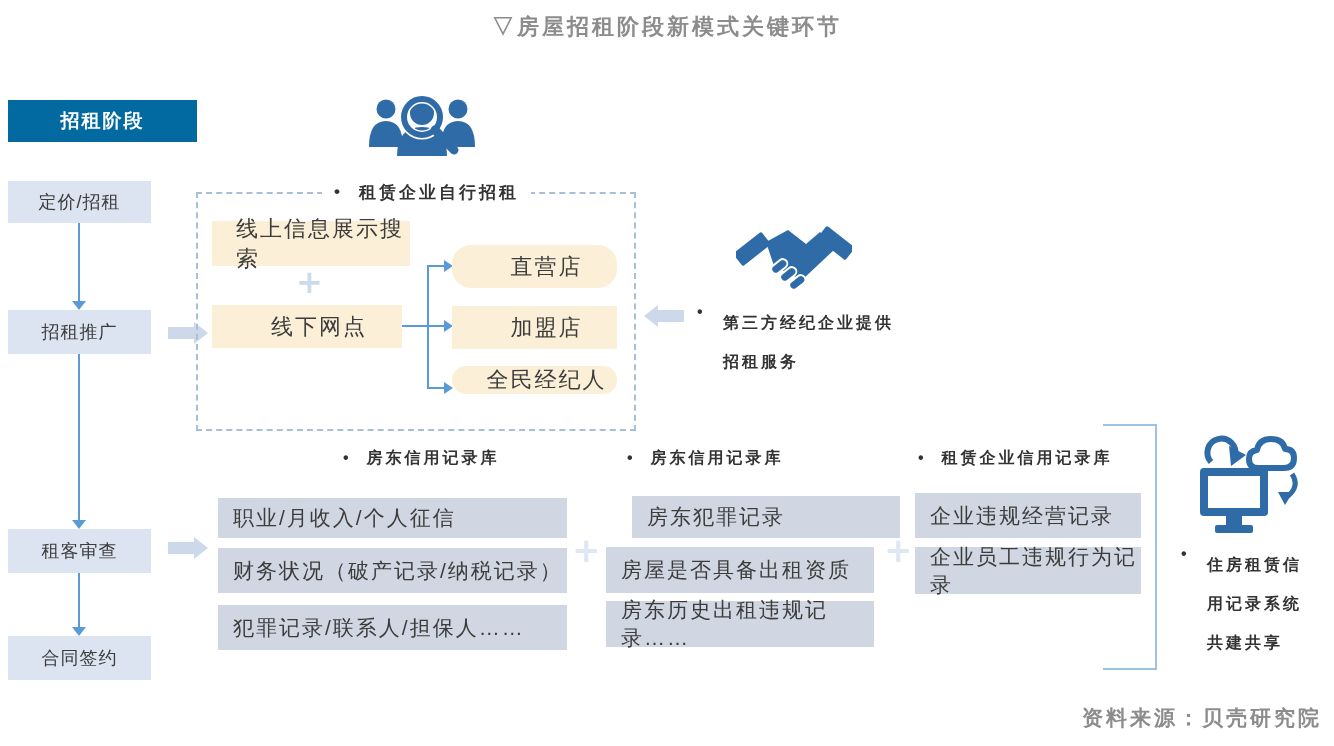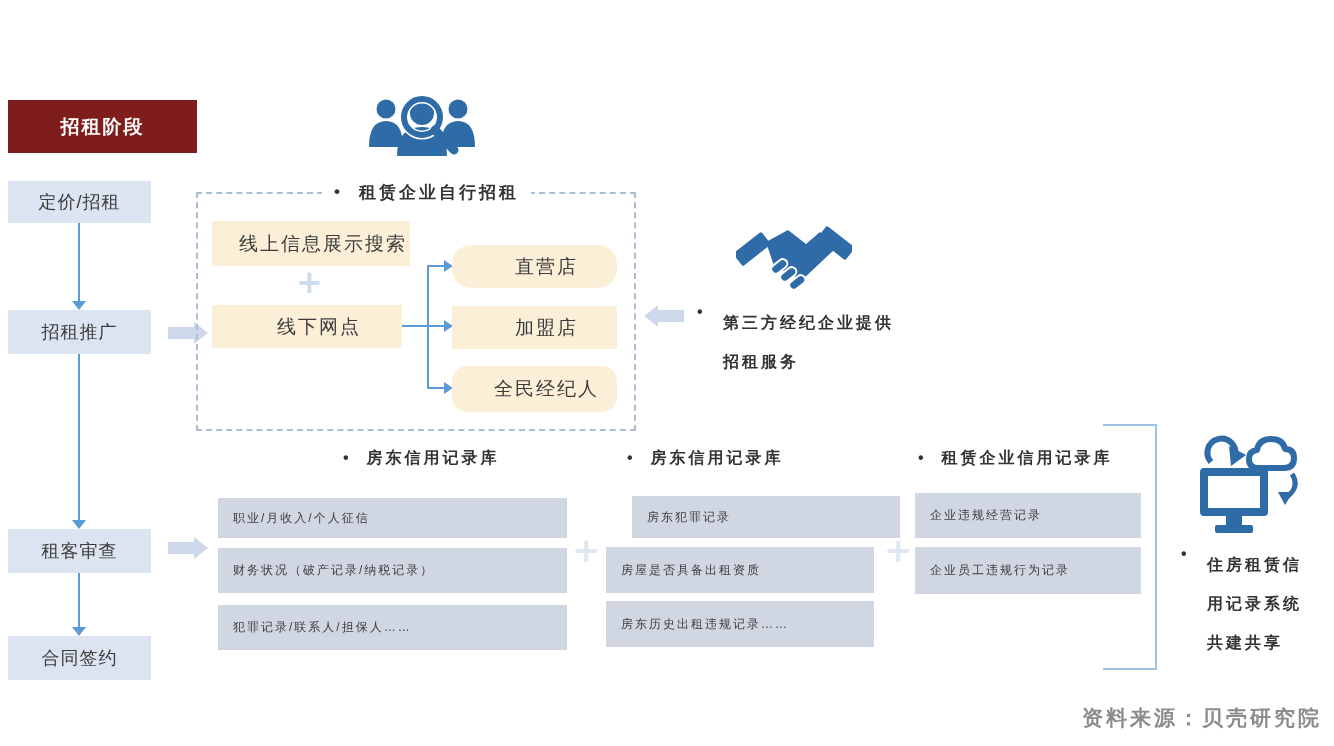--- a/index.html
+++ b/index.html
@@ -1,27 +1,27 @@
 <!DOCTYPE html>
 <html><head>
 <meta charset="utf-8">
 <style>
   html,body { margin:0; padding:0; background:#fff; }
   .canvas { position:relative; width:1334px; height:746px; background:#fff;
             font-family:"Liberation Sans", sans-serif; overflow:hidden; }
   .title { position:absolute; left:0; top:12px; width:100%; text-align:center;
            font-weight:bold; font-size:22px; color:#8c8c8c; letter-spacing:3px; }
-  .navy-header { position:absolute; left:8px; top:100px; width:189px; height:53px;
-           background:#7f1d1d; color:#fff; font-weight:bold; font-size:19px;
+  .navy-header { position:absolute; left:8px; top:100px; width:189px; height:42px;
+           background:#0369a1; color:#fff; font-weight:bold; font-size:19px;
            display:flex; align-items:center; justify-content:center; letter-spacing:2px; }
   .box { position:absolute; display:flex; align-items:center; justify-content:center;
          color:#3c3c3c; box-sizing:border-box; }
   .stage { background:#dce4f1; font-size:18px; letter-spacing:1px; width:143px; height:44px; left:8px; }
-  .cream { background:#fbf0d7; font-size:19px; letter-spacing:2px;padding-left:24px; }
-  .gray  { background:#d0d6e2; font-size:12px; letter-spacing:2px;
+  .cream { background:#fbf0d7; font-size:22px; letter-spacing:2px;padding-left:24px; }
+  .gray  { background:#d0d6e2; font-size:21px; letter-spacing:2px;
            justify-content:flex-start; padding-left:15px; }
   .varrow { position:absolute; width:2px; background:#5b9bd5; left:78px; }
   .varrow::after { content:""; position:absolute; left:-6px; bottom:-9px;
            border-left:7px solid transparent; border-right:7px solid transparent;
            border-top:9px solid #5b9bd5; }
   .block-right { position:absolute; width:26px; height:12px; background:#cdd9eb; }
   .block-right::after { content:""; position:absolute; left:26px; top:-5px;
            border-top:11px solid transparent; border-bottom:11px solid transparent;
            border-left:14px solid #cdd9eb; }
   .block-left { position:absolute; width:26px; height:12px; background:#cdd9eb; }
@@ -51,20 +51,21 @@
            border:2px solid #9cc3e6; border-left:none; box-sizing:border-box; }
   .src { position:absolute; right:12px; top:704px; font-weight:bold; font-size:21px;
            color:#8c8c8c; letter-spacing:3px; }
   svg { position:absolute; }
 </style>
 </head>
 <body>
 
 <div class="canvas">
 
+  <div class="title">▽房屋招租阶段新模式关键环节</div>
 
   <div class="navy-header">招租阶段</div>
 
   <div class="box stage" style="top:181px; height:42px;text-align:right;">定价/招租</div>
   <div class="box stage" style="top:310px;">招租推广</div>
   <div class="box stage" style="top:529px;">租客审查</div>
   <div class="box stage" style="top:636px;">合同签约</div>
 
   <div class="varrow" style="top:223px; height:78px;"></div>
   <div class="varrow" style="top:354px; height:166px;"></div>
@@ -96,21 +97,21 @@
   <div class="box cream" style="left:212px; top:305px; width:190px; height:43px;">线下网点</div>
 
   <div class="hline" style="left:402px; top:325px; width:26px;"></div>
   <div class="vline" style="left:427px; top:265px; height:124px;"></div>
   <div class="branch" style="left:427px; top:265px;"></div>
   <div class="branch" style="left:427px; top:325px;"></div>
   <div class="branch" style="left:427px; top:387px;"></div>
 
   <div class="box cream" style="left:452px; top:245px; width:165px; height:43px;border-radius:19px;">直营店</div>
   <div class="box cream" style="left:452px; top:306px; width:165px; height:43px;">加盟店</div>
-  <div class="box cream" style="left:452px; top:366px; width:165px; height:46px;border-radius:15px;">全民经纪人</div>
+  <div class="box cream" style="left:452px; top:366px; width:165px; height:28px;border-radius:15px;">全民经纪人</div>
 
   <svg style="left:736px; top:222px;" width="116" height="76" viewBox="0 0 116 76">
     <g fill="#2f6ba7">
       <rect x="-2" y="19" width="36" height="16" rx="2" transform="rotate(-38 16 27)"></rect>
       <rect x="82" y="13" width="36" height="16" rx="2" transform="rotate(38 100 21)"></rect>
       <path d="M30,20 L52,8 L70,22 L84,10 L100,26 L66,58 L38,44 Z"></path>
       <rect x="34" y="40" width="18" height="9" rx="4.5" transform="rotate(-38 43 44)" stroke="#fff" stroke-width="2"></rect>
       <rect x="43" y="48" width="18" height="9" rx="4.5" transform="rotate(-38 52 52)" stroke="#fff" stroke-width="2"></rect>
       <rect x="52" y="56" width="18" height="9" rx="4.5" transform="rotate(-38 61 60)" stroke="#fff" stroke-width="2"></rect>
     </g>

